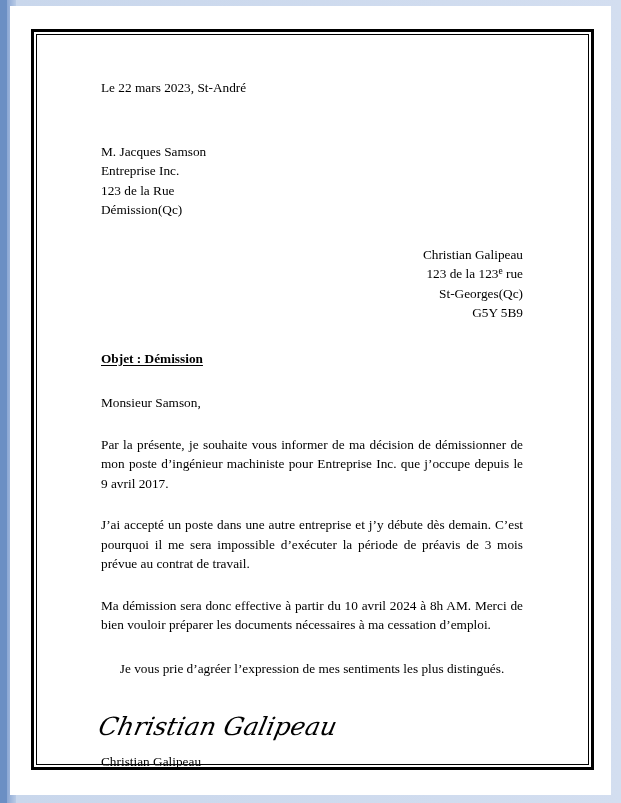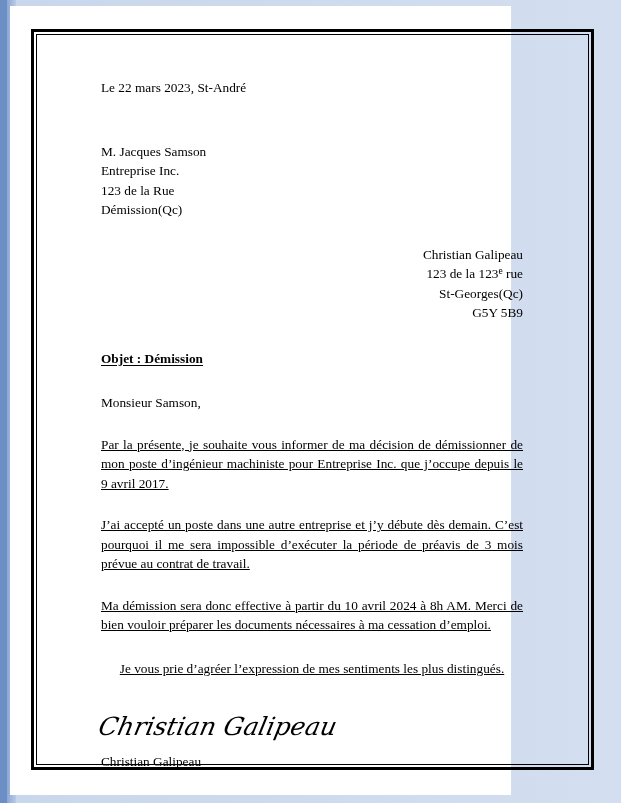--- a/index.html
+++ b/index.html
@@ -24,21 +24,21 @@
                 #8ba7d4 7px, #b9cbe6 16px,
                 #c9d7ec 16px, #d3def0 100%);
     box-sizing: border-box;
   }
 
   
   .page {
     position: absolute;
     left: 10px;
     top: 6px;
-    width: 501px;
+    width: 601px;
     height: 789px;
     background: #ffffff;
     box-sizing: border-box;
   }
 
   
   .frame-outer {
     position: absolute;
     left: 21px;
     top: 23px;
@@ -102,21 +102,20 @@
   }
 
   .salutation {
     margin: 25px 0 0 0;
   }
 
   .para {
     margin: 22px 0 0 0;
     text-align: justify;
     text-justify: inter-word;
-    text-decoration: underline;
   }
   .para-last {
     margin: 24px 0 0 0;
     text-align: center;
   }
 
   .signature-block {
     margin: 30px 0 0 0;
   }
   .signature-script {

